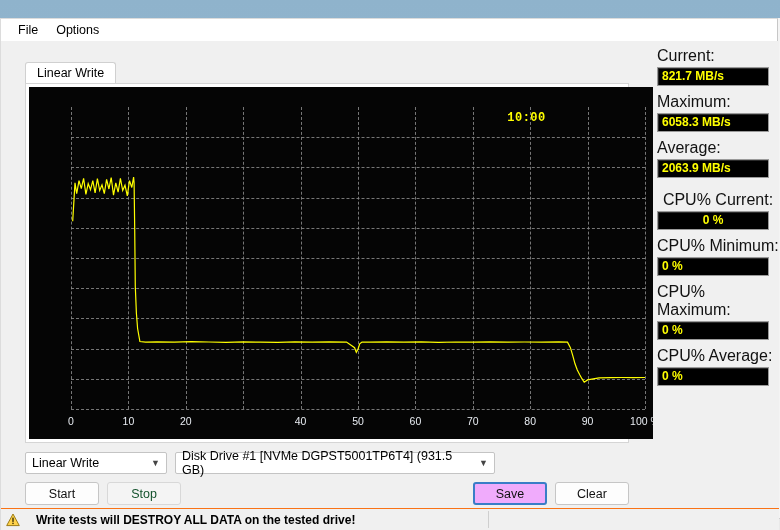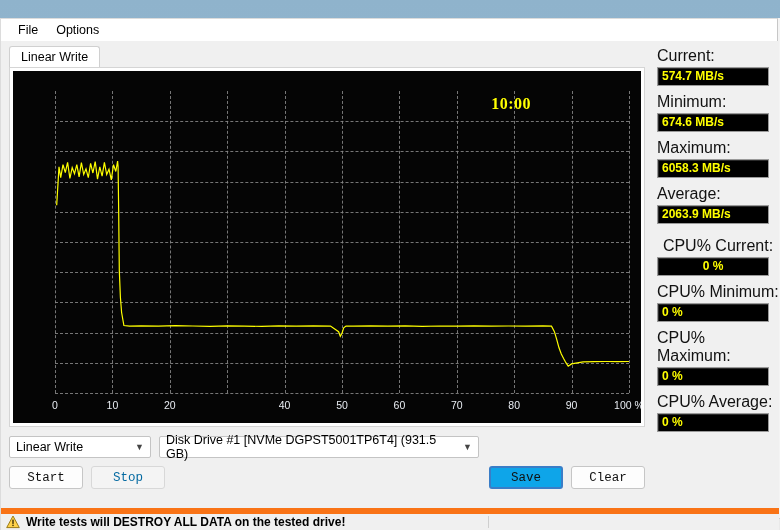--- a/index.html
+++ b/index.html
@@ -33,21 +33,21 @@
   #menubar {
     height:22px; background:#ffffff; display:flex; align-items:center;
     padding-left:8px; flex:0 0 auto;
   }
   .menu-item {
     padding:2px 9px; font-size:12.5px; color:#000; cursor:default;
     font-family:"Liberation Sans", sans-serif;
   }
   
   #content { flex:1 1 auto; display:flex; position:relative; background:#f0f0f0; }
-  #left-pane { width:652px; flex:0 0 652px; display:flex; flex-direction:column; padding:0; }
+  #left-pane { width:652px; flex:0 0 652px; display:flex; flex-direction:column; padding:16px; }
   
   #tabstrip {
     height:22px; margin:4px 0 0 8px; display:flex; align-items:flex-end; flex:0 0 auto;
     position:relative;
   }
   .tab {
     height:21px; line-height:20px; padding:0 11px; font-size:12.5px;
     background:#fdfdfd; border:1px solid #d0d0d0; border-bottom:none;
     border-radius:3px 3px 0 0; color:#000;
   }
@@ -68,63 +68,63 @@
   }
   .gridline-v { width:0; border-left:1px dashed #8a8a8a; top:0; bottom:0; opacity:.85; }
   .gridline-h { height:0; border-top:1px dashed #8a8a8a; left:0; right:0; opacity:.85; }
   #ylabels { position:absolute; left:0; top:0; width:40px; height:100%; }
   .xlabel {
     position:absolute; top:0; transform:translateX(-50%);
     color:#e8ecf2; font-size:10.5px; white-space:nowrap;
   }
   #xlabels { position:absolute; left:0; bottom:2px; height:14px; width:100%; }
   #timer {
-    position:absolute; color:#ffff00; font-weight:bold; font-size:16px;
-    font-family:Liberation Serif, serif; letter-spacing:0.5px;
+    position:absolute; color:#ffff00; font-weight:bold; font-size:12px;
+    font-family:Liberation Mono, monospace; letter-spacing:0.5px;
   }
   
   #controls { margin:9px 8px 0 8px; flex:0 0 auto; }
   .row { display:flex; align-items:center; gap:8px; }
   .combo {
     height:22px; background:#fff; border:1px solid #c4c4c4; border-radius:2px;
     display:flex; align-items:center; padding:0 6px; font-size:12.5px;
     position:relative; color:#000;
   }
   .combo .caret { margin-left:auto; font-size:9px; color:#444; padding-left:8px; }
   #combo-test { width:142px; }
   #combo-drive { width:320px; }
   .btn {
     height:23px; min-width:74px; padding:0 10px;
     background:#fdfdfd; border:1px solid #c6c6c6; border-radius:3px;
-    font-size:12.5px; color:#111; font-family:Liberation Mono, monospace;
+    font-size:12.5px; color:#111; font-family:Liberation Sans, sans-serif;
     cursor:default;
   }
-  .btn.disabled { color:#0369a1; background:#f4f4f4; border-color:#d8d8d8; }
-  .btn.default { border:2px solid #3a7dc7; background:#0ea5e9; }
+  .btn.disabled { color:#14532d; background:#f4f4f4; border-color:#d8d8d8; }
+  .btn.default { border:2px solid #3a7dc7; background:#f0abfc; }
   #btnrow { margin-top:8px; }
   #btnrow .spacer { flex:1 1 auto; }
   
   #right-pane {
     width:126px; flex:0 0 126px; padding:6px 0 0 4px;
     background:#f0f0f0; position:relative;
   }
   .stat { margin-bottom:7px; }
   .stat-label { font-size:16px; color:#111; margin-bottom:2px; }
   .stat-value {
     background:#000; color:#ffff00; font-weight:bold; font-size:12px;
     border:1px solid #9a9a9a; box-shadow:inset 1px 1px 0 #2a2a2a;
     height:19px; line-height:17px; padding:0 4px; width:112px;
     font-family:"Liberation Sans", sans-serif; overflow:hidden; white-space:nowrap;
   }
   .stat.gap { margin-top:13px;text-align:center; }
   
   #statusbar {
     position:absolute; left:0; bottom:0; width:778px; height:22px;
-    background:#f0f0f0; border-top:6px solid #f97316;
-    display:flex; align-items:center; padding-left:5px; gap:6px;
+    background:#f0f0f0; border-top:1px solid #f97316;
+    display:flex; align-items:center; padding-left:5px; gap:16px;
   }
   #statusbar .sep { position:absolute; left:487px; top:2px; bottom:2px; width:1px; background:#cfcfcf; }
   #status-text { font-size:12px; font-weight:bold; color:#000; }
 </style>
 </head>
 <body>
 
 <div id="desktop"></div>
 <div id="bg-window-right"></div>
 <div id="bg-window-bottom"></div>
@@ -208,25 +208,21 @@
           <button class="btn default">Save</button>
           <button class="btn">Clear</button>
         </div>
       </div>
 
     </div>
 
     <div id="right-pane">
         <div class="stat">
           <div class="stat-label">Current:</div>
-          <div class="stat-value">574.7 MB/s</div>
-        </div>
-        <div class="stat">
-          <div class="stat-label">Minimum:</div>
-          <div class="stat-value">674.6 MB/s</div>
+          <div class="stat-value">821.7 MB/s</div>
         </div>
         <div class="stat">
           <div class="stat-label">Maximum:</div>
           <div class="stat-value">6058.3 MB/s</div>
         </div>
         <div class="stat">
           <div class="stat-label">Average:</div>
           <div class="stat-value">2063.9 MB/s</div>
         </div>
         <div class="stat gap">

